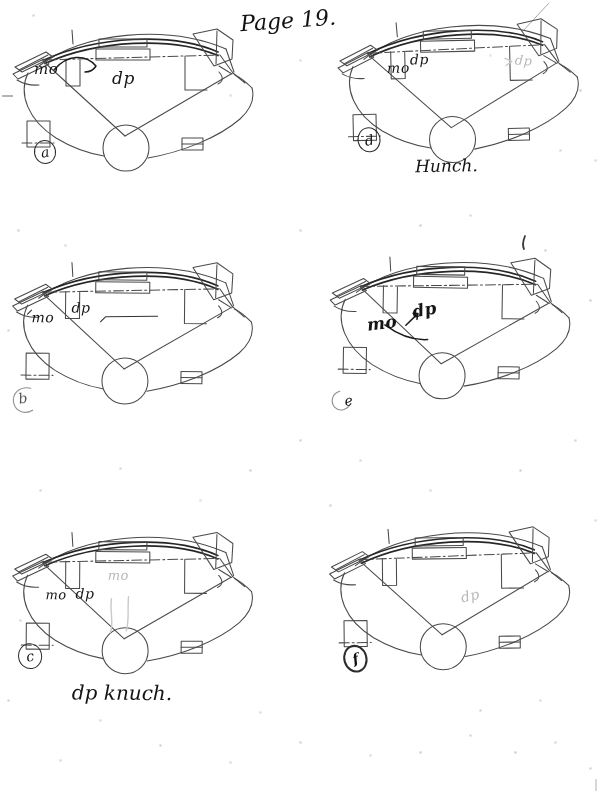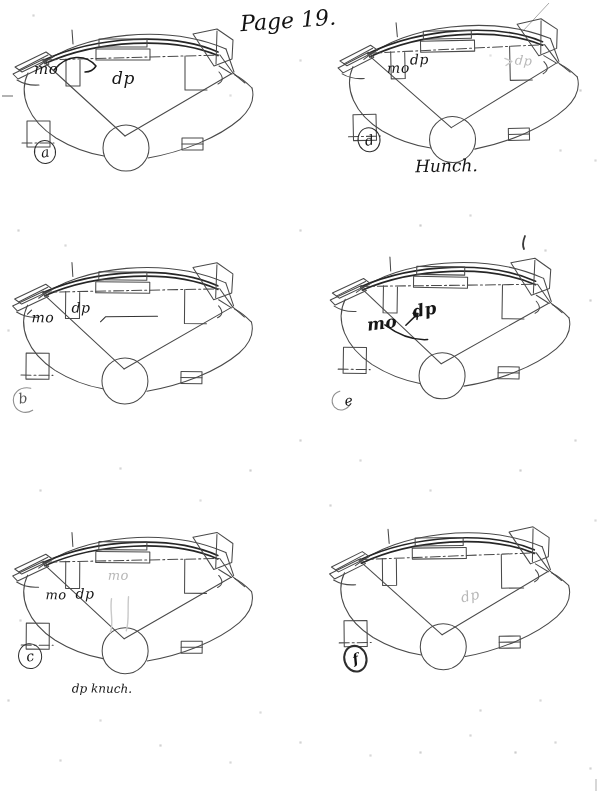--- a/index.html
+++ b/index.html
@@ -169,21 +169,21 @@
   <div class="panel" style="left:12px;top:528px;transform:rotate(.4deg);">
     <svg class="drawing" viewBox="0 0 280 170" width="280" height="170">
       <use href="#base-machine"></use>
       <path class="ann faintstroke" d="M100,70 C98,84 103,94 99,104"></path>
       <path class="ann faintstroke" d="M117,68 C116,82 118,92 115,102"></path>
     </svg>
     <div class="hw" style="left:34px;top:60px;font-size:13px;">mo</div>
     <div class="hw" style="left:64px;top:58px;font-size:14px;">dp</div>
     <div class="hw faint" style="left:96px;top:40px;font-size:13px;">mo</div>
     <div class="letter" style="left:7px;top:115px;width:22px;height:24px;">c</div>
-    <div class="caption" style="left:61px;top:154px;font-size:12px;">dp knuch.</div>
+    <div class="caption" style="left:61px;top:154px;font-size:20px;">dp knuch.</div>
   </div>
 
   <div class="panel" style="left:328px;top:526px;transform:rotate(-.6deg);">
     <svg class="drawing" viewBox="0 0 280 170" width="280" height="170">
       <use href="#base-machine"></use>
     </svg>
     <div class="hw faint" style="left:132px;top:64px;font-size:14px;transform:rotate(-12deg);">dp</div>
     <div class="letter bold" style="left:14px;top:119px;width:20px;height:24px;">f</div>
   </div>
 

